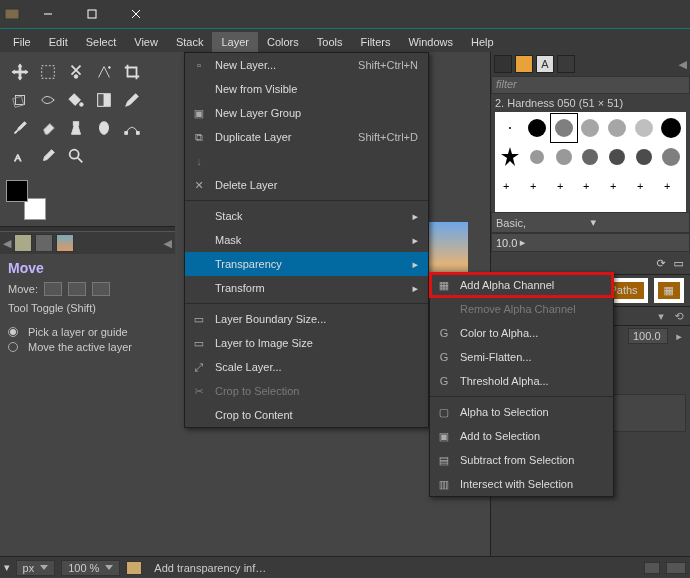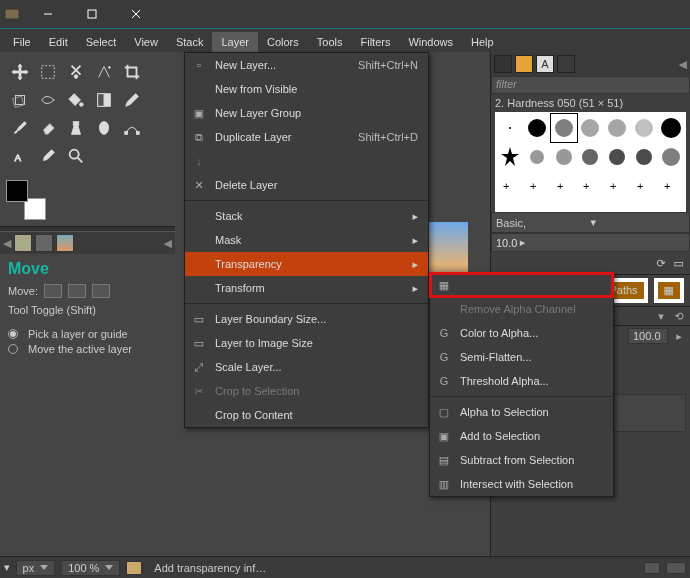--- a/index.html
+++ b/index.html
@@ -18,21 +18,21 @@
 .toolslot{width:28px;height:28px;display:flex;align-items:center;justify-content:center}
 .toolslot svg{width:18px;height:18px;fill:#ddd;stroke:#ddd}
 .fg-bg{position:relative;width:40px;height:40px;margin:6px}
 .fg-bg .sw{position:absolute;width:22px;height:22px;border:1px solid #999}
 .fg-bg .fg{top:0;left:0;background:#000}
 .fg-bg .bg{bottom:0;right:0;background:#fff}
 .mid-divider{height:6px;background:#333;border-top:1px solid #222;border-bottom:1px solid #555}
 .tabstrip{height:22px;background:#3a3a3a;display:flex;align-items:center;gap:3px;padding:2px 3px}
 .tabicon{width:18px;height:18px;background:#666;border:1px solid #333}
 .tool-opts{padding:6px 8px}
-.tool-opts h4{font-size:16px;margin-bottom:6px;color:#14b8a6}
+.tool-opts h4{font-size:14px;margin-bottom:6px;color:#c4b5fd}
 .row{display:flex;align-items:center;gap:6px;margin-bottom:3px}
 .optsel{width:18px;height:14px;border:1px solid #777;background:#555}
 .radio{width:10px;height:10px;border-radius:50%;border:1px solid #aaa;display:inline-block;margin-right:4px}
 .radio.on::after{content:"";display:block;width:6px;height:6px;border-radius:50%;background:#ccc;margin:1px}
 .middle{flex:1;background:#454545;position:relative}
 .canvas-peek{position:absolute;left:253px;top:170px;width:40px;height:70px;background:linear-gradient(#6ea7e8,#e0b37a 60%,#4b3d3a)}
 .right{width:200px;background:#3f3f3f;display:flex;flex-direction:column;border-left:1px solid #222}
 .right-top-icons{height:24px;display:flex;align-items:center;gap:3px;padding:3px;background:#3a3a3a}
 .ricon{width:18px;height:18px;border:1px solid #222;display:flex;align-items:center;justify-content:center}
 .ricon.o{background:#e8a23a}
@@ -62,21 +62,21 @@
 .statusbar .info{flex:1;padding-left:6px}
 .statusbar .tri{width:16px;height:12px;background:#555;border:1px solid #333}
 
 
 .menu{position:absolute;background:#3d3d3d;border:1px solid #1e1e1e;box-shadow:2px 2px 5px rgba(0,0,0,.5)}
 .menu .mi{display:flex;align-items:center;height:24px;padding:0 10px 0 6px;gap:8px}
 .menu .mi .ic{width:16px;height:16px;display:flex;align-items:center;justify-content:center;color:#aaa}
 .menu .mi .lab{flex:1;color:#ddd}
 .menu .mi .acc{color:#bbb;margin-left:20px}
 .menu .mi.disabled .lab,.menu .mi.disabled .ic,.menu .mi.disabled .acc{color:#7a7a7a}
-.menu .mi.hl{background:#c2410c}
+.menu .mi.hl{background:#0369a1}
 .menu .sep{height:1px;background:#2a2a2a;margin:3px 0}
 .submenu-arrow{color:#ccc}
 .layer-menu{left:184px;top:52px;width:245px}
 .trans-menu{left:429px;top:272px;width:185px}
 .trans-menu .mi.red{outline:3px solid #d11;outline-offset:-2px}
 .tiny-tri{width:0;height:0;border-left:4px solid transparent;border-right:4px solid transparent;border-top:5px solid #aaa;display:inline-block;margin-left:3px}
 </style>
 </head>
 <body>
 
@@ -477,20 +477,21 @@
     </div>
   <div class="mi">
       <span class="ic"></span>
       <span class="lab">Crop to Content</span>
     </div>
 </div>
 
 <div class="menu trans-menu">
   <div class="mi red">
       <span class="ic">▦</span>
+      <span class="lab">Add Alpha Channel</span>
     </div>
   <div class="mi disabled">
       <span class="ic"></span>
       <span class="lab">Remove Alpha Channel</span>
     </div>
   <div class="mi">
       <span class="ic">G</span>
       <span class="lab">Color to Alpha...</span>
     </div>
   <div class="mi">

